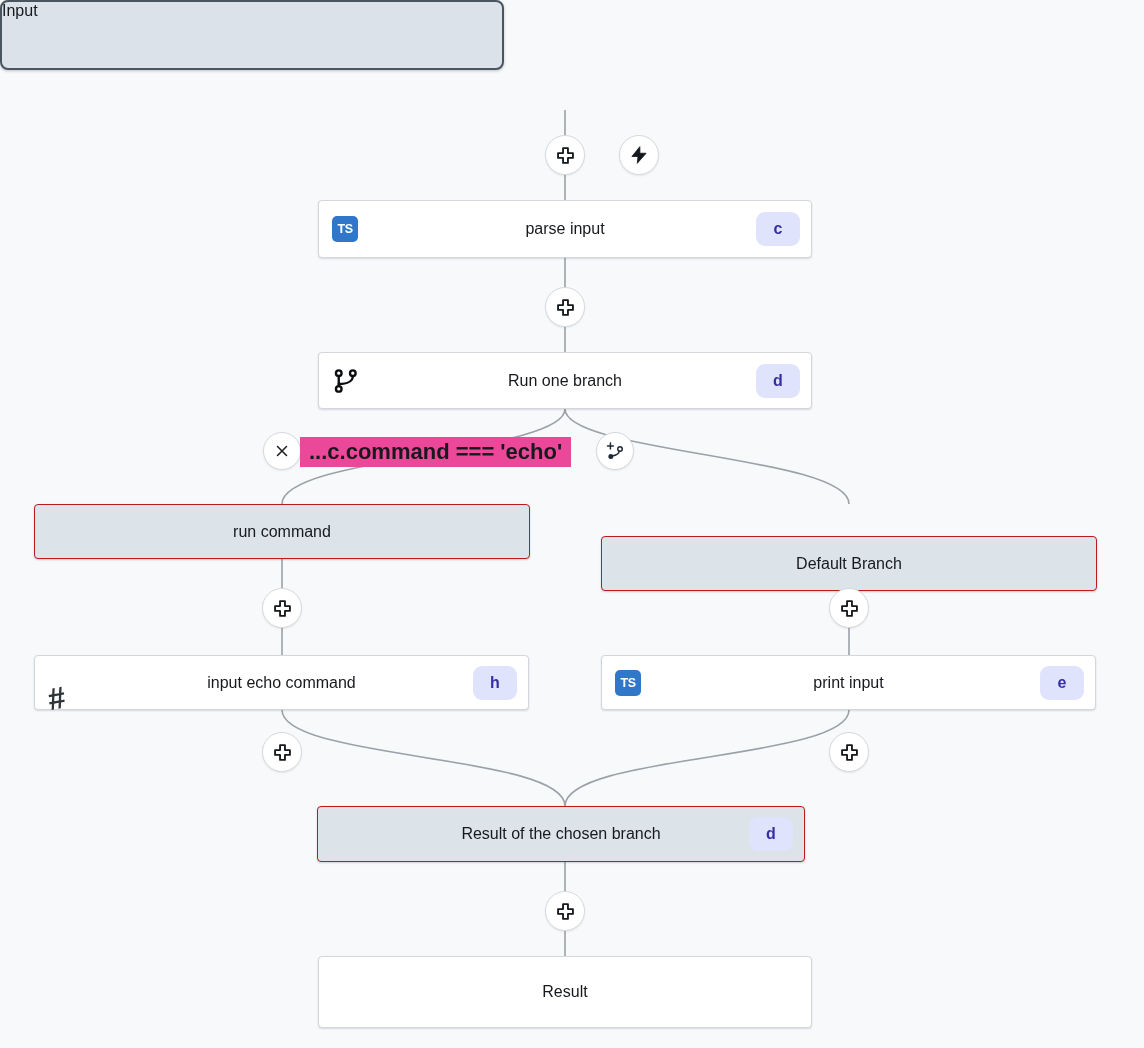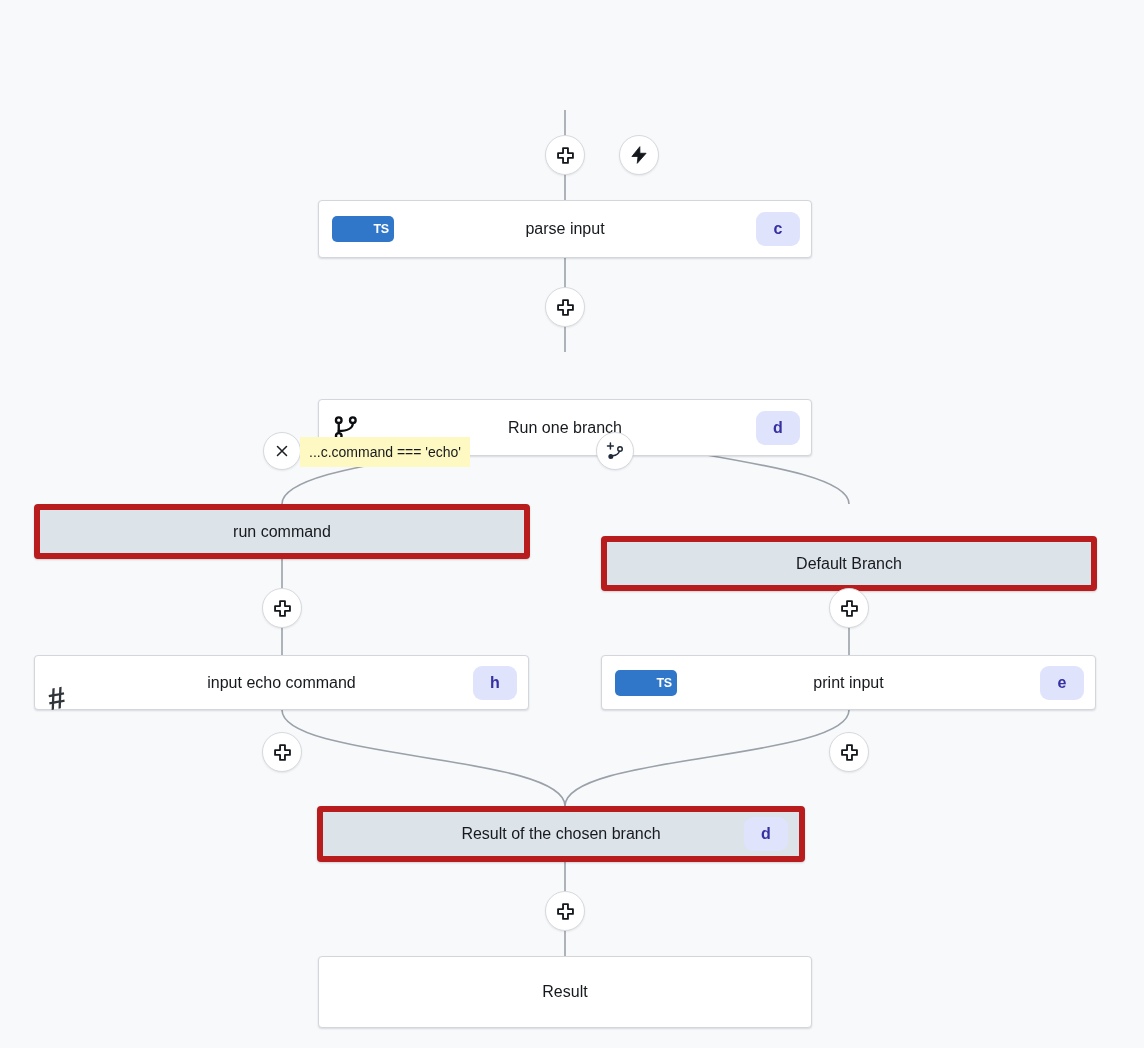--- a/index.html
+++ b/index.html
@@ -4,64 +4,67 @@
 <style>
   html,body { margin:0; padding:0; }
   body { background:#f8f9fb; font-family:"Liberation Sans", sans-serif; }
   .canvas { position:relative; width:1144px; height:1048px; background:#f8f9fb; overflow:hidden; }
   .edges { position:absolute; left:0; top:0; z-index:0; }
 
   .node, .hdr { position:absolute; box-sizing:border-box; z-index:1;
     display:flex; align-items:center; justify-content:center; cursor:pointer; }
   .node { background:#ffffff; border:1px solid #d3d7dc; border-radius:4px;
     box-shadow:0 1px 2px rgba(16,24,40,.14); }
-  .hdr { background:#dce3e9; border:6px solid #b91c1c; border-radius:4px;
+  .hdr { background:#dce3e9; border:1px solid #b91c1c; border-radius:4px;
     box-shadow:0 1px 2px rgba(16,24,40,.18); }
   .input-node { background:#dbe2e9; border:2.5px solid #4a5560; border-radius:8px;
     box-shadow:0 1px 3px rgba(16,24,40,.25); }
   .nlabel { font-size:16px; color:#16191d; text-align:center; }
 
   .badge { position:absolute; right:11px; top:50%; transform:translateY(-50%);
     width:44px; height:34px; border-radius:9px; background:#dfe3fc; color:#3730a3;
     font-weight:bold; font-size:16px; display:flex; align-items:center; justify-content:center; }
   .icon-left { position:absolute; left:13px; top:50%; transform:translateY(-50%);
     display:flex; align-items:center; justify-content:center; }
   .ts-icon { width:26px; height:26px; background:#3076c9; border-radius:5px; color:#ffffff;
     font-weight:bold; font-size:12.5px; display:flex; align-items:center; justify-content:center;
-    letter-spacing:-0.5px;padding-left:36px; }
+    letter-spacing:-0.5px; }
   .hash-icon { font-size:31px; font-weight:800; color:#30353a; transform:rotate(-10deg);
     line-height:1; }
 
   .circle { position:absolute; z-index:2; width:40px; height:40px; border-radius:50%;
     background:#ffffff; border:1px solid #d6dade; box-shadow:0 1px 2px rgba(0,0,0,.08);
     display:flex; align-items:center; justify-content:center; cursor:pointer; box-sizing:border-box; }
   .circle.small { width:38px; height:38px; }
 
-  .cond { position:absolute; z-index:2; background:#fef9c3; color:#16191d; font-size:14px;
-    padding:2px 9px; line-height:26px; white-space:nowrap; }
+  .cond { position:absolute; z-index:2; background:#ec4899; color:#16191d; font-size:22px;
+    padding:2px 9px; line-height:26px; white-space:nowrap;font-weight:bold; }
 </style>
 </head>
 <body>
 
 <div class="canvas">
 
   <svg class="edges" width="1144" height="1048">
     <g fill="none" stroke="#9ba1a9" stroke-width="1.6">
       <path d="M565 110 L565 200"></path>
       <path d="M565 258 L565 352"></path>
       <path d="M565 409 C565 453 282 456 282 504"></path>
       <path d="M565 409 C565 453 849 456 849 504"></path>
       <path d="M282 559 L282 655"></path>
       <path d="M849 559 L849 655"></path>
       <path d="M282 710 C282 760 565 754 565 806"></path>
       <path d="M849 710 C849 760 565 754 565 806"></path>
       <path d="M565 862 L565 956"></path>
     </g>
   </svg>
 
+  <div class="input-node" style="left:315px; top:44px; width:500px; height:66px;">
+    <span class="nlabel">Input</span>
+  </div>
 
   <div class="circle" style="left:545px; top:135px;">
     <span style="display:flex;">
       <svg width="21" height="21" viewBox="0 0 24 24">
           <path d="M9.2 3.5h5.6v5.7h5.7v5.6h-5.7v5.7H9.2v-5.7H3.5V9.2h5.7z" fill="#ffffff" stroke="#14181d" stroke-width="2.1" stroke-linejoin="round"></path>
         </svg>
     </span>
   </div>
   <div class="circle" style="left:619px; top:135px;">
     <span style="display:flex;">
@@ -78,21 +81,21 @@
   </div>
 
   <div class="circle" style="left:545px; top:287px;">
     <span style="display:flex;">
       <svg width="21" height="21" viewBox="0 0 24 24">
           <path d="M9.2 3.5h5.6v5.7h5.7v5.6h-5.7v5.7H9.2v-5.7H3.5V9.2h5.7z" fill="#ffffff" stroke="#14181d" stroke-width="2.1" stroke-linejoin="round"></path>
         </svg>
     </span>
   </div>
 
-  <div class="node" style="left:318px; top:352px; width:494px; height:57px;margin-top:47px;">
+  <div class="node" style="left:318px; top:352px; width:494px; height:57px;">
     <span class="icon-left">
       <svg width="27" height="27" viewBox="0 0 24 24" fill="none" stroke="#0b0d10" stroke-width="2.1" stroke-linecap="round">
         <circle cx="6" cy="5" r="2.5"></circle>
         <circle cx="6" cy="19" r="2.5"></circle>
         <circle cx="18.5" cy="5" r="2.5"></circle>
         <path d="M6 7.7v8.6"></path>
         <path d="M6 14.6c8 0 12.5-2.8 12.5-6.9"></path>
       </svg>
     </span>
     <span class="nlabel">Run one branch</span>

